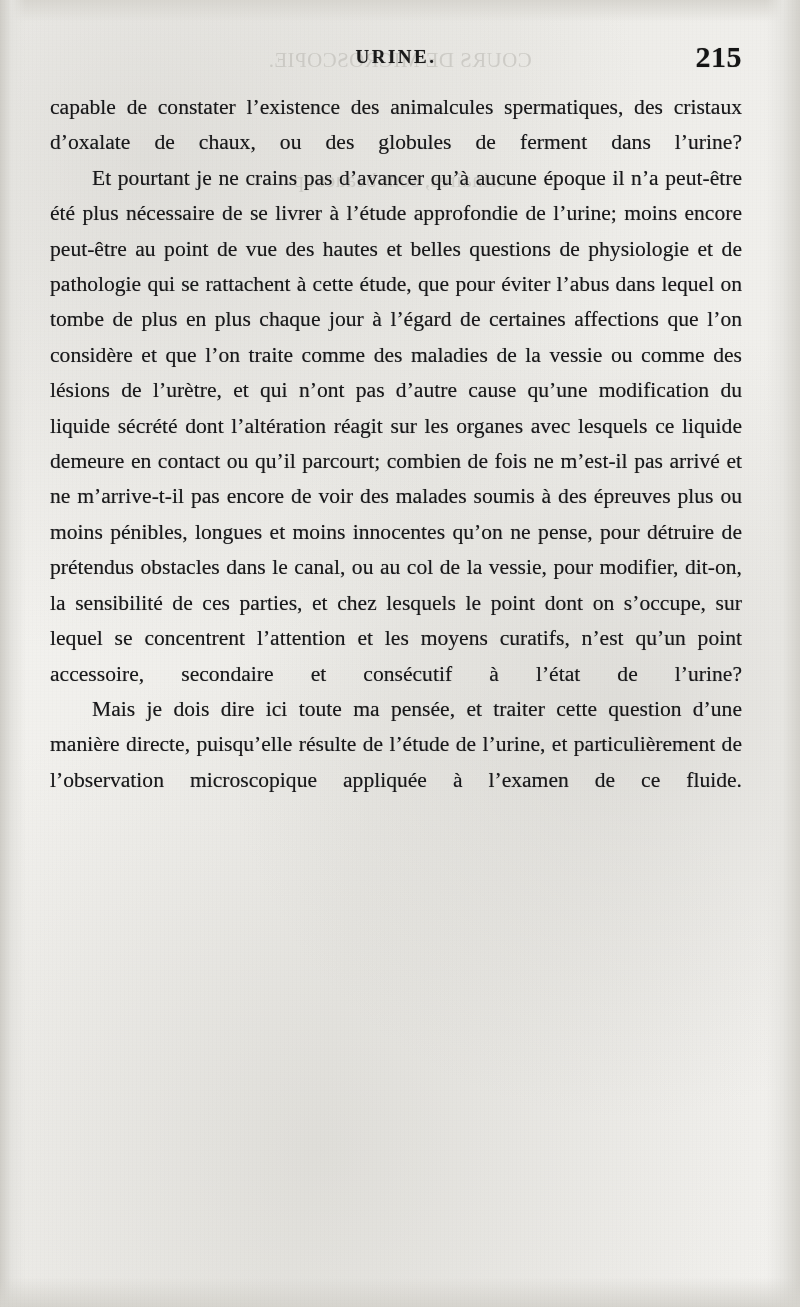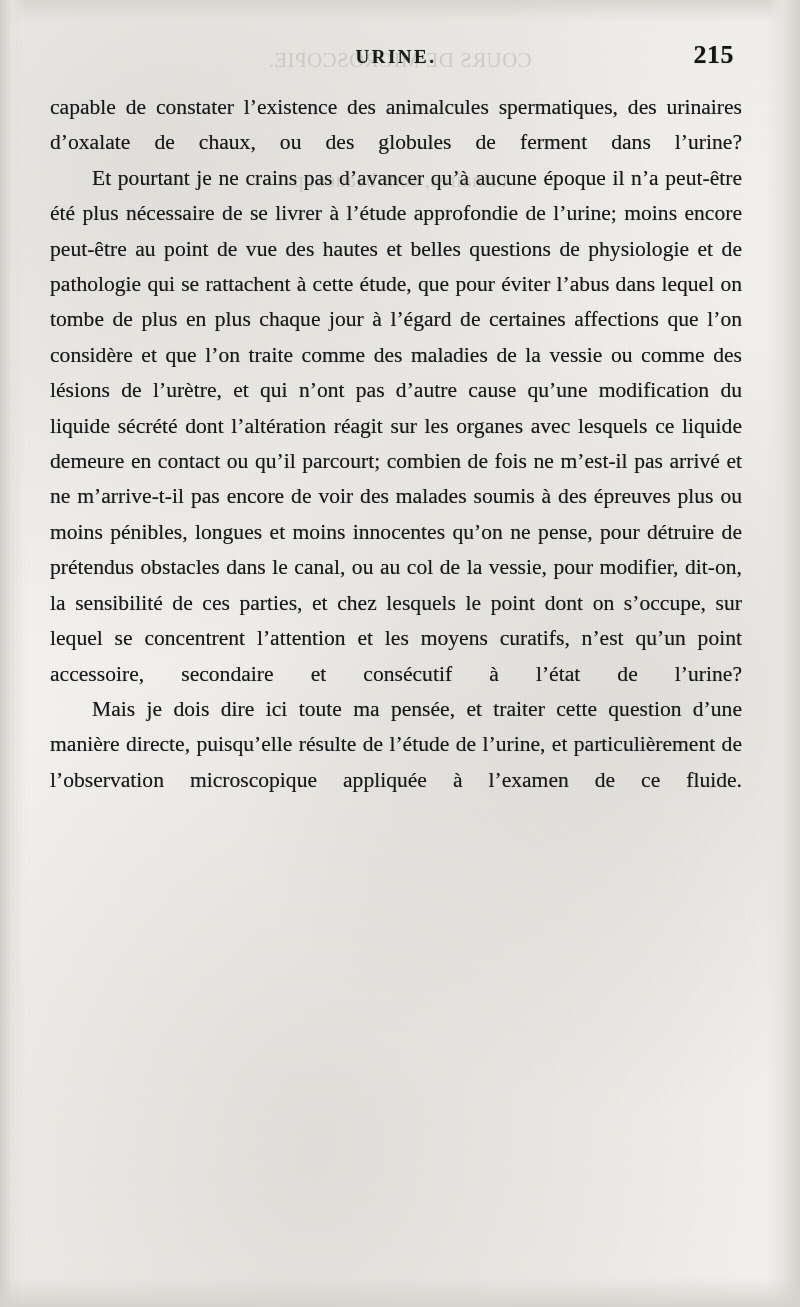--- a/index.html
+++ b/index.html
@@ -87,25 +87,25 @@
     text-align: center;
     font-family: "Liberation Serif", serif;
     font-weight: bold;
     font-size: 19px;
     letter-spacing: 2.5px;
     color: #1a1a1a;
     text-shadow: 0 0 1px rgba(0,0,0,0.35);
   }
   .page-number {
     position: absolute;
-    right: 8px;
+    right: 0;
     top: -4px;
     font-family: "Liberation Serif", serif;
     font-weight: bold;
-    font-size: 26px;
+    font-size: 30px;
     letter-spacing: 0.5px;
     color: #141414;
     text-shadow: 0 0 1px rgba(0,0,0,0.4);
   }
 
   .body-text {
     margin-top: 6px;
     font-family: "Liberation Serif", serif;
     font-size: 21.6px;
     line-height: 35.4px;
@@ -152,21 +152,21 @@
   <div class="showthrough" style="top:168px;">urinaires, sont beaucoup</div>
 
   <div class="content">
 
     <div class="running-head">
       <div class="head-title">URINE.</div>
       <div class="page-number">215</div>
     </div>
 
     <div class="body-text">
-      <p class="para last">capable de constater l’existence des animalcules spermatiques, des urinaires d’oxalate de chaux, ou des globules de ferment dans l’urine?</p>
+      <p class="para last">capable de constater l’existence des animalcules spermatiques, des cristaux d’oxalate de chaux, ou des globules de ferment dans l’urine?</p>
       <p class="para indent last">Et pourtant je ne crains pas d’avancer qu’à aucune époque il n’a peut-être été plus nécessaire de se livrer à l’étude approfondie de l’urine; moins encore peut-être au point de vue des hautes et belles questions de physiologie et de pathologie qui se rattachent à cette étude, que pour éviter l’abus dans lequel on tombe de plus en plus chaque jour à l’égard de certaines affections que l’on considère et que l’on traite comme des maladies de la vessie ou comme des lésions de l’urètre, et qui n’ont pas d’autre cause qu’une modification du liquide sécrété dont l’altération réagit sur les organes avec lesquels ce liquide demeure en contact ou qu’il parcourt; combien de fois ne m’est-il pas arrivé et ne m’arrive-t-il pas encore de voir des malades soumis à des épreuves plus ou moins pénibles, longues et moins innocentes qu’on ne pense, pour détruire de prétendus obstacles dans le canal, ou au col de la vessie, pour modifier, dit-on, la sensibilité de ces parties, et chez lesquels le point dont on s’occupe, sur lequel se concentrent l’attention et les moyens curatifs, n’est qu’un point accessoire, secondaire et consécutif à l’état de l’urine?</p>
       <p class="para indent last">Mais je dois dire ici toute ma pensée, et traiter cette question d’une manière directe, puisqu’elle résulte de l’étude de l’urine, et particulièrement de l’observation microscopique appliquée à l’examen de ce fluide.</p>
     </div>
 
   </div>
 
   <div class="grain"></div>
 </div>
 
 </body></html>

